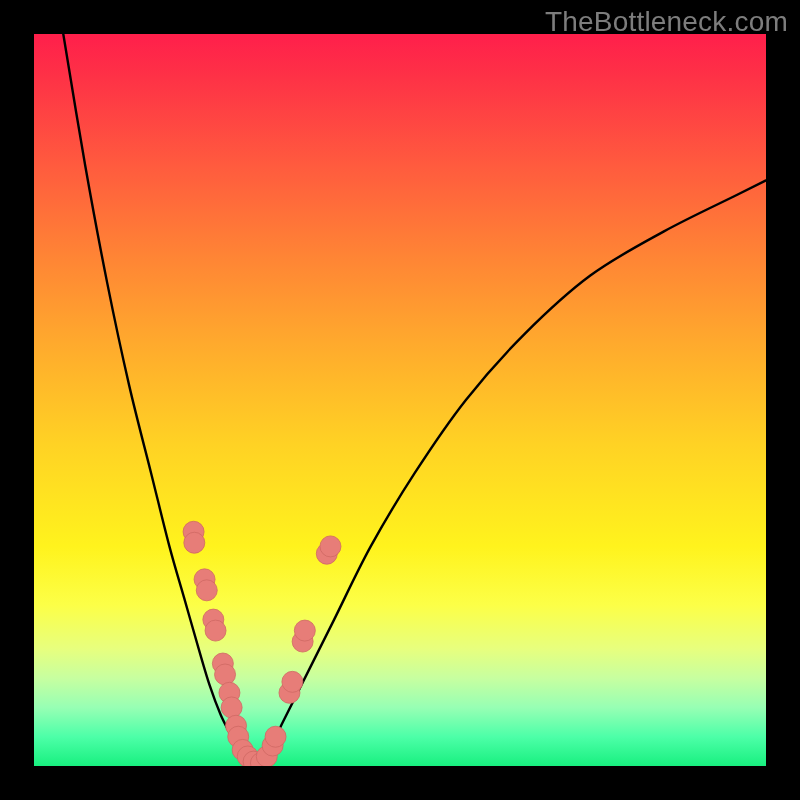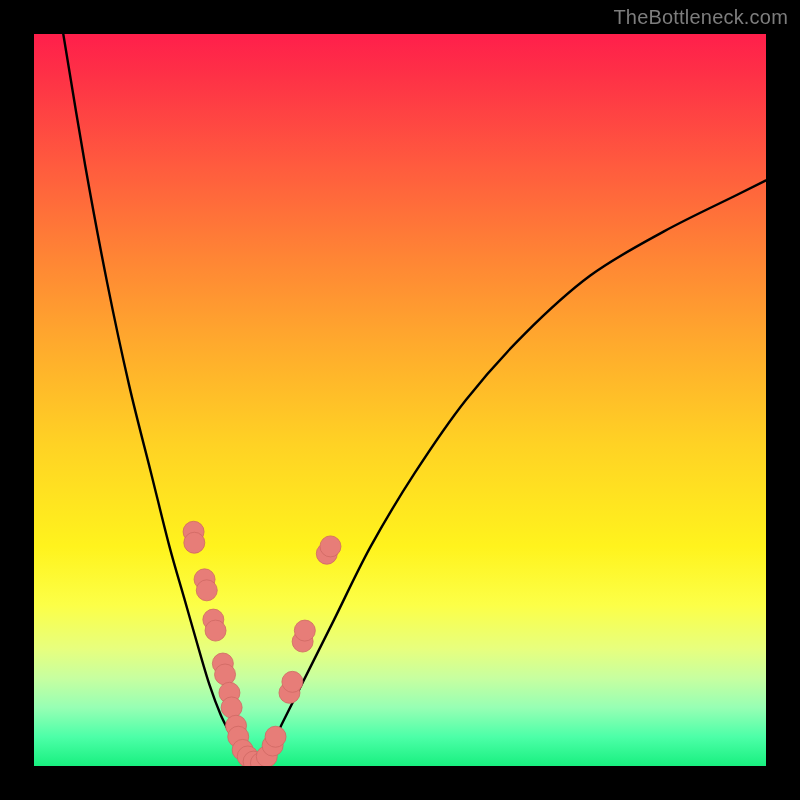--- a/index.html
+++ b/index.html
@@ -3,21 +3,21 @@
   <meta charset="utf-8">
   <style>
     * { margin: 0; padding: 0; box-sizing: border-box; }
     html, body { width: 800px; height: 800px; overflow: hidden; background: #000; }
     .container { position: relative; width: 800px; height: 800px; }
     .attribution {
       position: absolute;
       top: 6px;
       right: 12px;
       font-family: Arial, Helvetica, sans-serif;
-      font-size: 20px;
+      font-size: 28px;
       color: #7d7d7d;
       font-weight: 500;
       letter-spacing: 0.2px;
       z-index: 10;
     }
     .plot-area {
       position: absolute;
       left: 34px;
       right: 34px;
       top: 34px;

